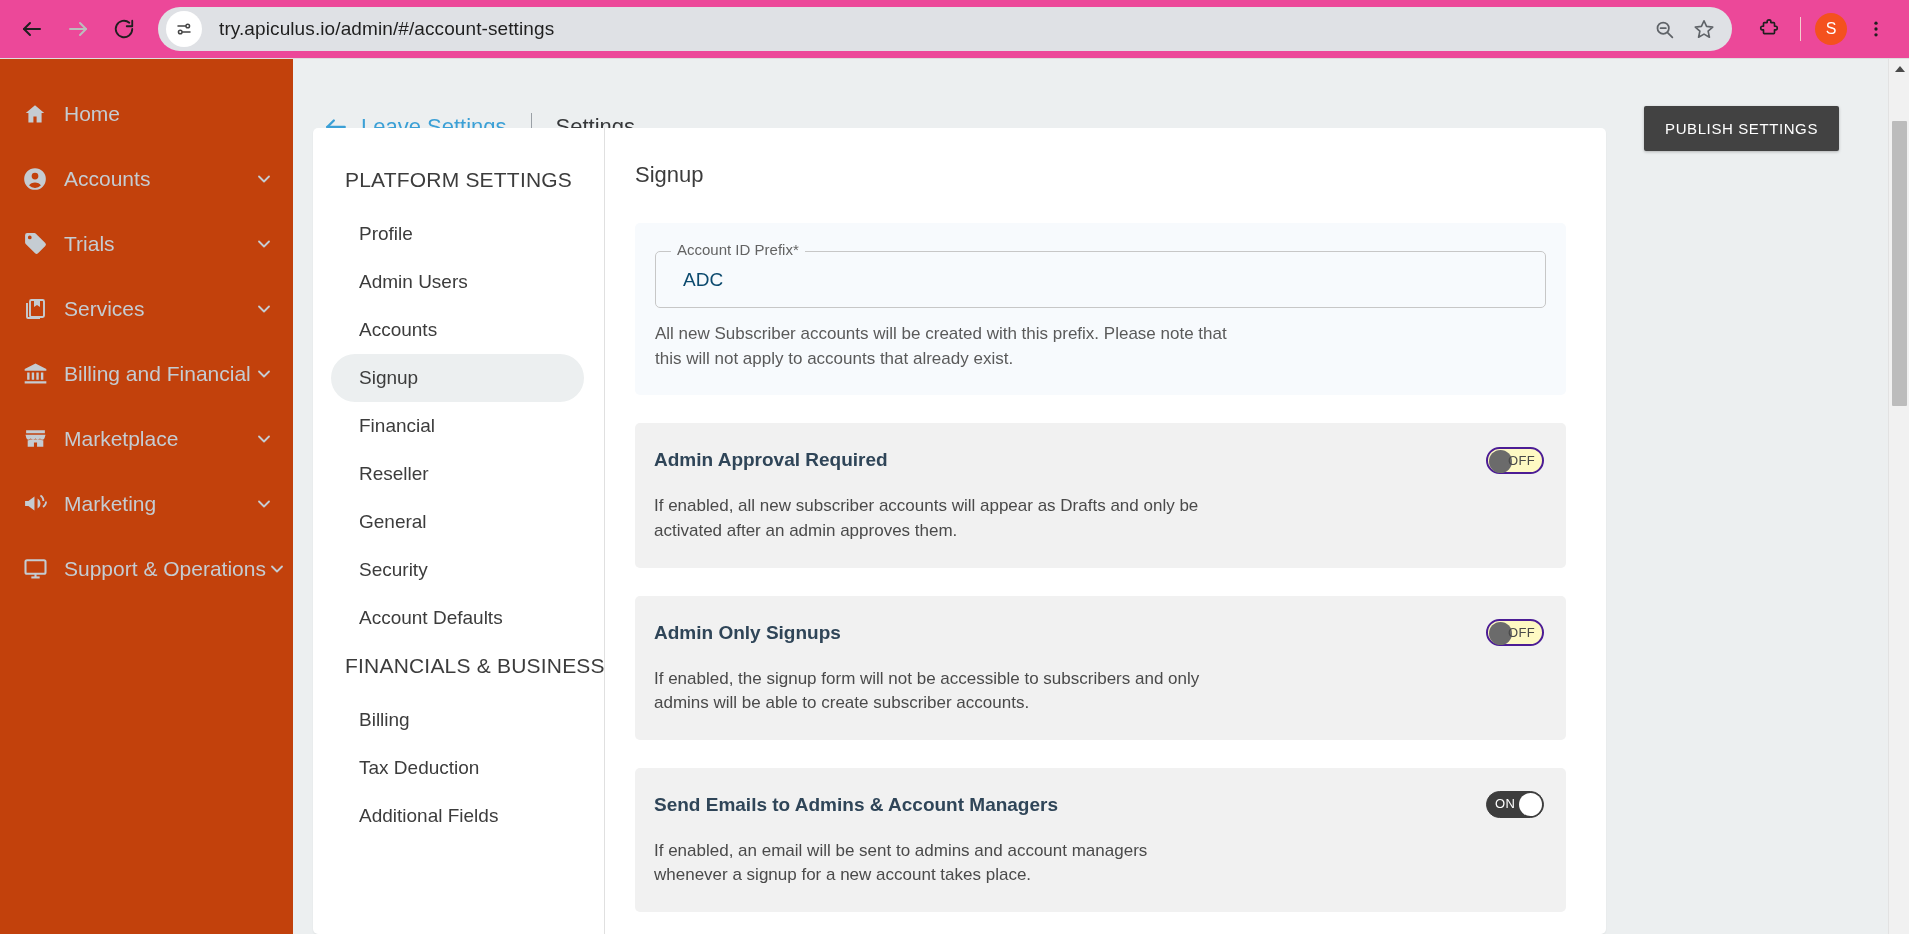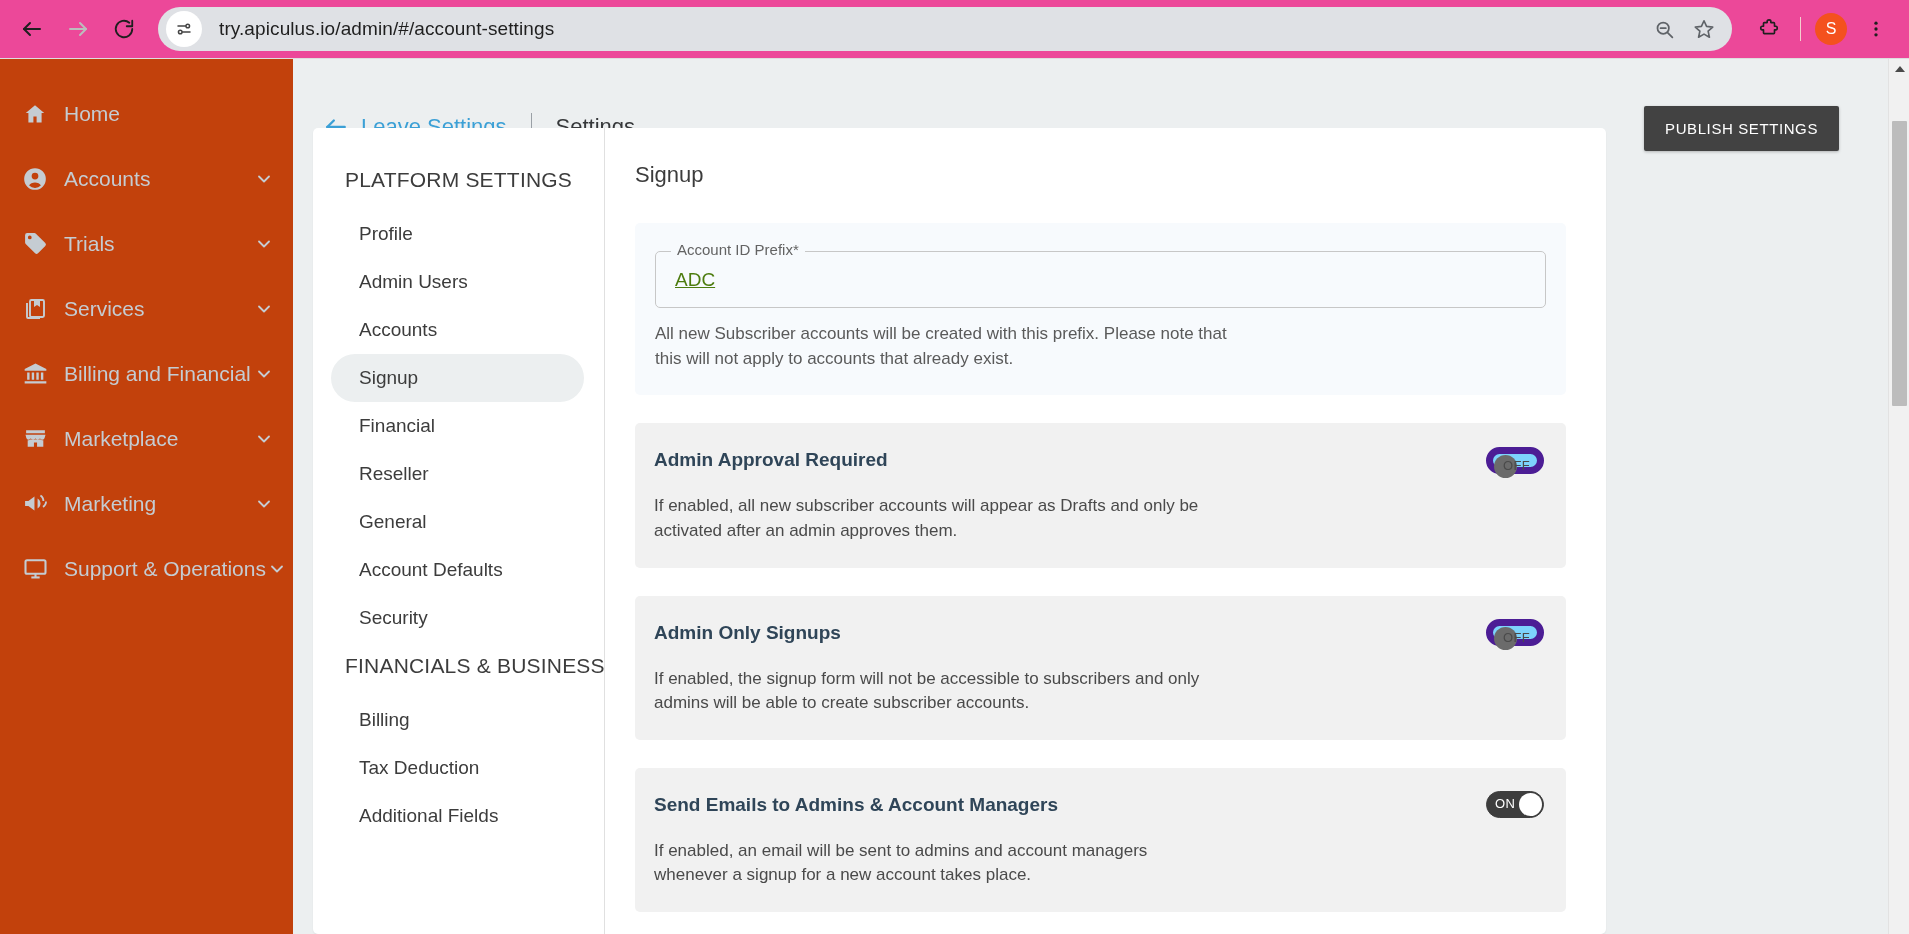--- a/index.html
+++ b/index.html
@@ -206,38 +206,37 @@
     border-radius: 5px;
     padding: 28px 20px 24px 20px;
     margin-bottom: 28px;
   }
   .field-wrap {
     position: relative;
     border: 1px solid #c7c7c7;
     border-radius: 5px;
     height: 57px;
     background: transparent;
-    display: flex; align-items: center;
+    display: flex; align-items: center; padding-left: 8px;
   }
   .field-legend {
     position: absolute;
     top: -11px; left: 15px;
     background: #f7fafd;
     padding: 0 6px;
     font-size: 15px;
     color: #636363;
   }
   .field-value {
     font-size: 19px;
-    color: #4d7c0f;
+    color: #0c4a6e;
     padding-left: 19px;
     border: none; background: transparent;
     outline: none; width: 100%;
     font-family: "Liberation Sans", sans-serif;
-    text-decoration: underline;
   }
   .field-hint {
     font-size: 17px;
     color: #5a5a5a;
     line-height: 1.45;
     margin-top: 14px;
     max-width: 575px;
   }
 
   .toggle-card {
@@ -265,22 +264,22 @@
   }
 
   .switch {
     width: 58px; height: 27px;
     border-radius: 14px;
     position: relative;
     cursor: pointer;
     flex: 0 0 auto;
   }
   .switch.off {
-    background: #7dd3fc;
-    border: 7px solid #4c1d95;
+    background: #fef9c3;
+    border: 2px solid #4c1d95;
   }
   .switch.off .knob {
     position: absolute; left: 1px; top: 1px;
     width: 23px; height: 23px; border-radius: 50%;
     background: #6b6b6b;
   }
   .switch.off .sw-label {
     position: absolute; right: 7px; top: 4px;
     font-size: 13px; color: #4a4a4a;
     letter-spacing: 0.3px;
@@ -520,22 +519,22 @@
 
       <div class="set-nav">
         <div class="set-group">PLATFORM SETTINGS</div>
         <div class="set-item">Profile</div>
         <div class="set-item">Admin Users</div>
         <div class="set-item">Accounts</div>
         <div class="set-item active">Signup</div>
         <div class="set-item">Financial</div>
         <div class="set-item">Reseller</div>
         <div class="set-item">General</div>
+        <div class="set-item">Security</div>
         <div class="set-item">Account Defaults</div>
-        <div class="set-item">Security</div>
 
         <div class="set-group">FINANCIALS &amp; BUSINESS</div>
         <div class="set-item">Billing</div>
         <div class="set-item">Tax Deduction</div>
         <div class="set-item">Additional Fields</div>
       </div>
 
       <div class="content">
         <div class="content-title">Signup</div>
 

